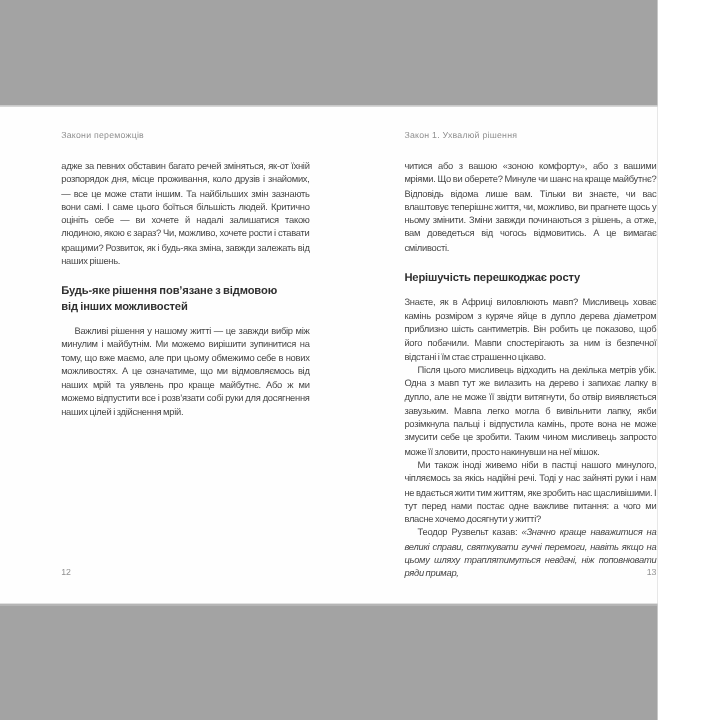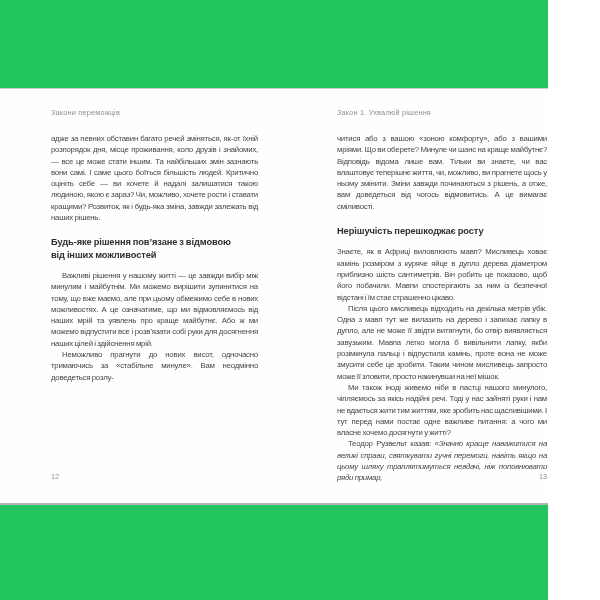--- a/index.html
+++ b/index.html
@@ -1,20 +1,20 @@
 <!DOCTYPE html>
 <html lang="uk"><head>
 <meta charset="utf-8">
 <style>
   html, body { margin: 0; padding: 0; background: #ffffff; }
   .screen {
     position: relative;
     width: 548px;
     height: 600px;
-    background: #22c55e;
+    background: #a3a3a3;
     overflow: hidden;
     font-family: "Liberation Sans", sans-serif;
   }
   .spread {
     position: absolute;
     top: 88px;
     left: 0;
     width: 600px;
     height: 417px;
     box-sizing: border-box;
@@ -74,21 +74,20 @@
 <div class="screen">
   <div class="spread">
 
     <div class="page page-left">
       <div class="running-head">Закони переможців</div>
       <div class="page-body">
         <p>адже за певних обставин багато речей зміняться, як-от їхній розпорядок дня, місце проживання, коло друзів і знайомих, — все це може стати іншим. Та найбільших змін зазнають вони самі. І саме цього боїться більшість людей. Критично оцініть себе — ви хочете й надалі залишатися такою людиною, якою є зараз? Чи, можливо, хочете рости і ставати кращими? Розвиток, як і будь-яка зміна, завжди залежать від наших рішень.</p>
         <div class="section-heading">Будь-яке рішення пов’язане з відмовою
 від інших можливостей</div>
         <p class="ind">Важливі рішення у нашому житті — це завжди вибір між минулим і майбутнім. Ми можемо вирішити зупинитися на тому, що вже маємо, але при цьому обмежимо себе в нових можливостях. А це означатиме, що ми відмовляємось від наших мрій та уявлень про краще майбутнє. Або ж ми можемо відпустити все і розв’язати собі руки для досягнення наших цілей і здійснення мрій.</p>
-        <p class="ind">Неможливо прагнути до нових висот, одночасно тримаючись за «стабільне минуле». Вам неодмінно доведеться розлу-</p>
       </div>
       <div class="page-number pn-left">12</div>
     </div>
 
     <div class="page page-right">
       <div class="running-head rh-right">Закон 1. Ухвалюй рішення</div>
       <div class="page-body">
         <p>читися або з вашою «зоною комфорту», або з вашими мріями. Що ви оберете? Минуле чи шанс на краще майбутнє? Відповідь відома лише вам. Тільки ви знаєте, чи вас влаштовує теперішнє життя, чи, можливо, ви прагнете щось у ньому змінити. Зміни завжди починаються з рішень, а отже, вам доведеться від чогось відмовитись. А це вимагає сміливості.</p>
         <div class="section-heading">Нерішучість перешкоджає росту</div>
         <p>Знаєте, як в Африці виловлюють мавп? Мисливець ховає камінь розміром з куряче яйце в дупло дерева діаметром приблизно шість сантиметрів. Він робить це показово, щоб його побачили. Мавпи спостерігають за ним із безпечної відстані і їм стає страшенно цікаво.</p>

